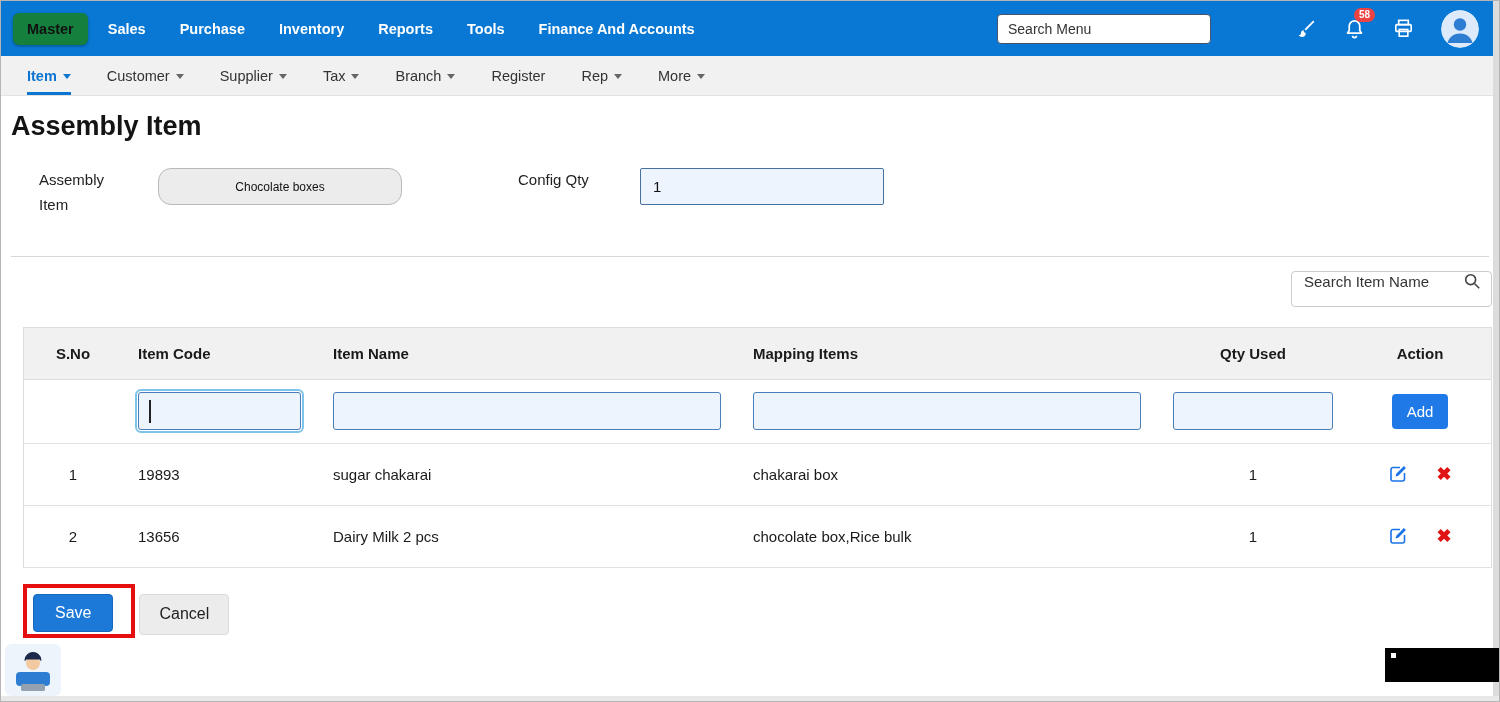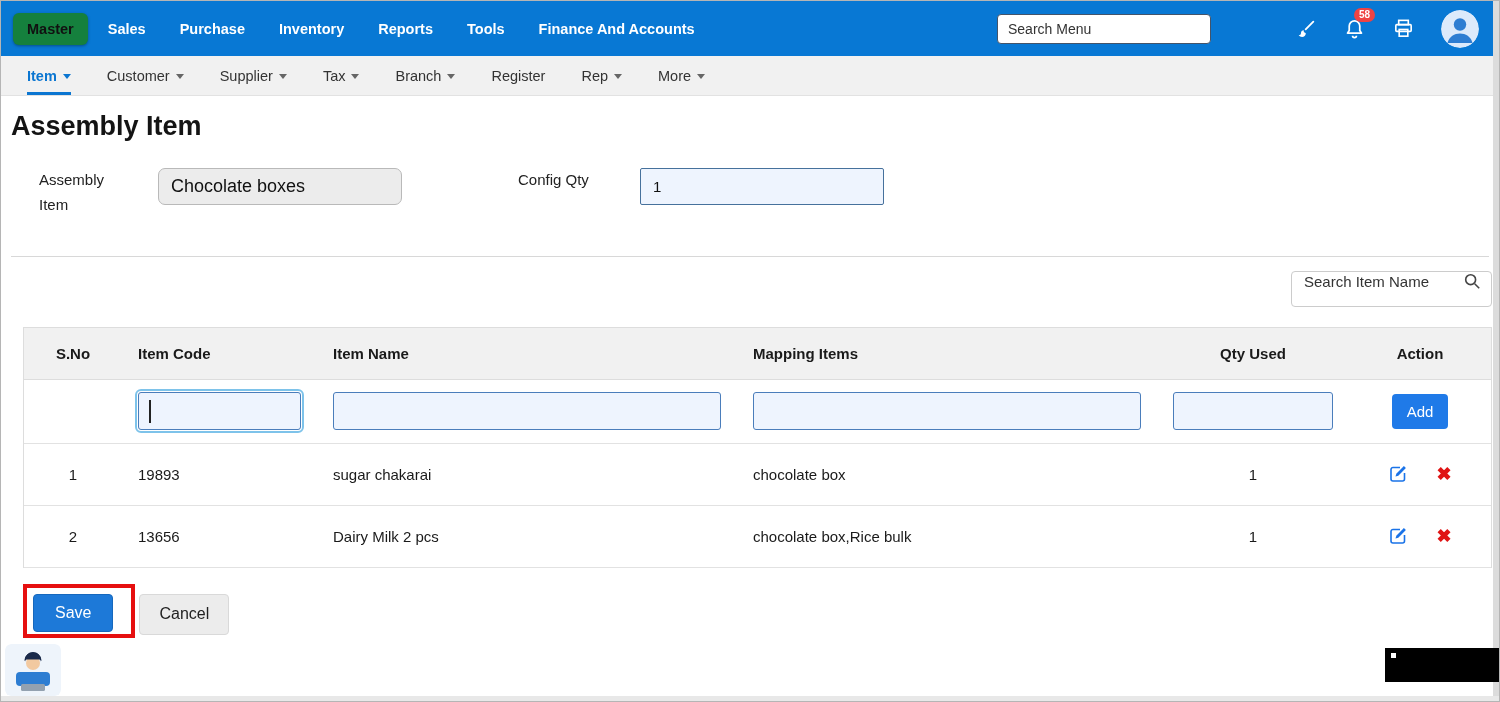--- a/index.html
+++ b/index.html
@@ -24,21 +24,21 @@
   .subnav-item.active { color:#0b76d1; font-weight:700; border-bottom-color:#0b76d1; }
   .caret-down { width:0; height:0; border-left:4px solid transparent; border-right:4px solid transparent; border-top:5px solid #666; margin-top:2px; }
   .subnav-item.active .caret-down { border-top-color:#0b76d1; }
 
   
   .page-title { font-size:27px; font-weight:700; color:#141414; margin:15px 0 0 10px; }
 
   
   .form-row { display:flex; align-items:flex-start; margin:26px 0 0 38px; }
   .form-label { width:74px; font-size:15px; color:#222; line-height:1.65; }
-  .fi-gray { width:244px; height:37px; background:#ececec; border:1px solid #b9b9b9; border-radius:7px; padding:0 12px; font-size:18px; color:#111; font-family:inherit; margin-left:45px; }
+  .fi-gray { width:244px; height:37px; background:#ececec; border:1px solid #b9b9b9; border-radius:13px; padding:0 12px; font-size:12px; color:#111; font-family:inherit; margin-left:45px;text-align:center; }
   .config-label { margin-left:116px; width:82px; white-space:nowrap; }
   .fi-blue { width:244px; height:37px; background:#eef4fe; border:1px solid #46719c; border-radius:2px; padding:0 12px; font-size:15px; color:#111; font-family:inherit; margin-left:40px; }
 
   .divider { height:1px; background:#d8d8d8; margin:38px 10px 0 10px; }
 
   
   .search-item-row { display:flex; justify-content:flex-end; margin:14px 7px 0 0; }
   .search-item { width:201px; height:36px; border:1px solid #ccc; border-radius:4px; display:flex; align-items:flex-start; padding:0 10px; background:#fff; }
   .search-item input { border:none; outline:none; flex:1; font-size:15px; font-family:inherit; min-width:0; }
   .search-item input::placeholder { color:#333; }
@@ -206,21 +206,21 @@
       </div>
       <div class="cell">
         <button class="add-btn">Add</button>
       </div>
     </div>
 
     <div class="trow data-row">
       <div class="cell center">1</div>
       <div class="cell">19893</div>
       <div class="cell">sugar chakarai</div>
-      <div class="cell">chocolate box</div>
+      <div class="cell">chakarai box</div>
       <div class="cell center">1</div>
       <div class="cell action-cell">
         <span class="edit-icon">
           <svg width="20" height="20" viewBox="0 0 20 20">
               <path d="M12 3.5H5a2 2 0 0 0-2 2V15a2 2 0 0 0 2 2h9.5a2 2 0 0 0 2-2V9" fill="none" stroke="#1a73e8" stroke-width="1.6"></path>
               <path d="M15.9 2.1l2 2L10.3 11.7l-2.8.8.8-2.8z" fill="#1a73e8"></path>
             </svg>
         </span>
         <span class="delete-icon">✖</span>
       </div>

